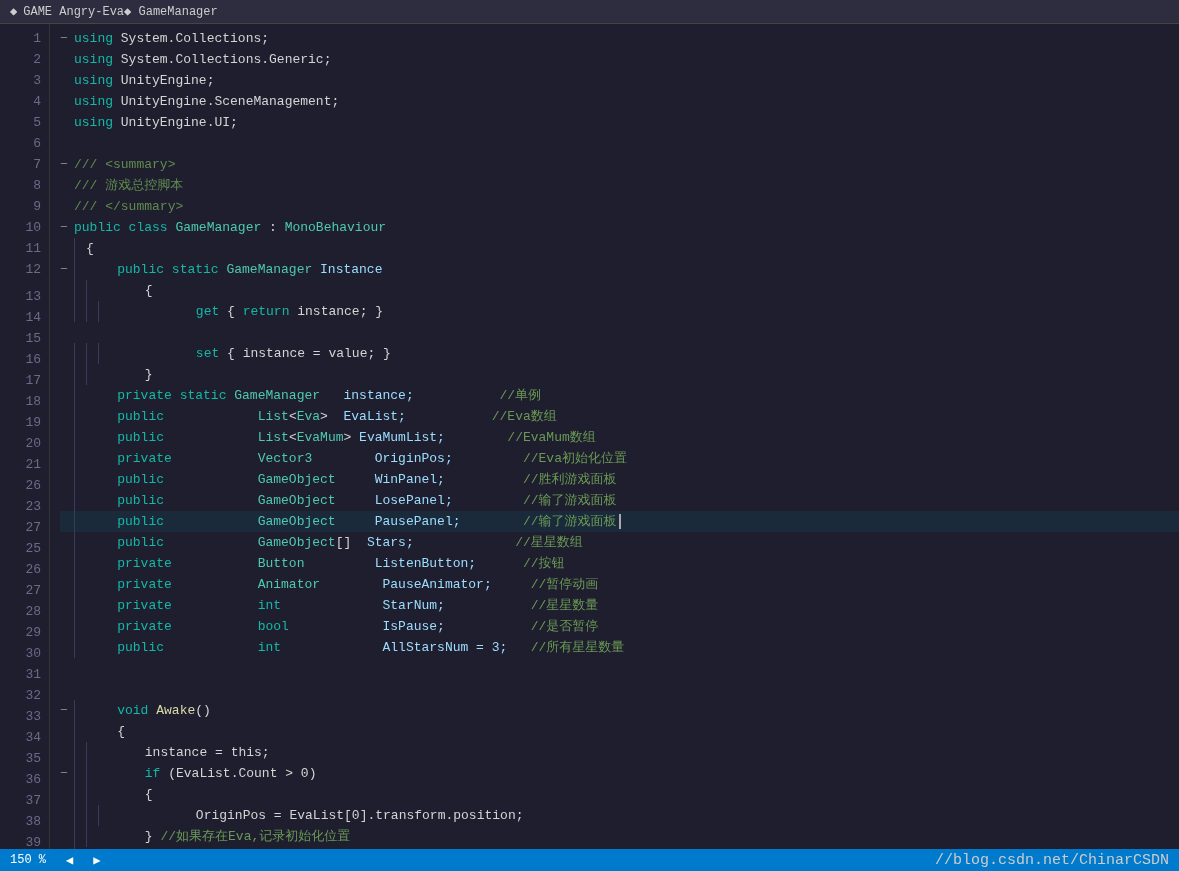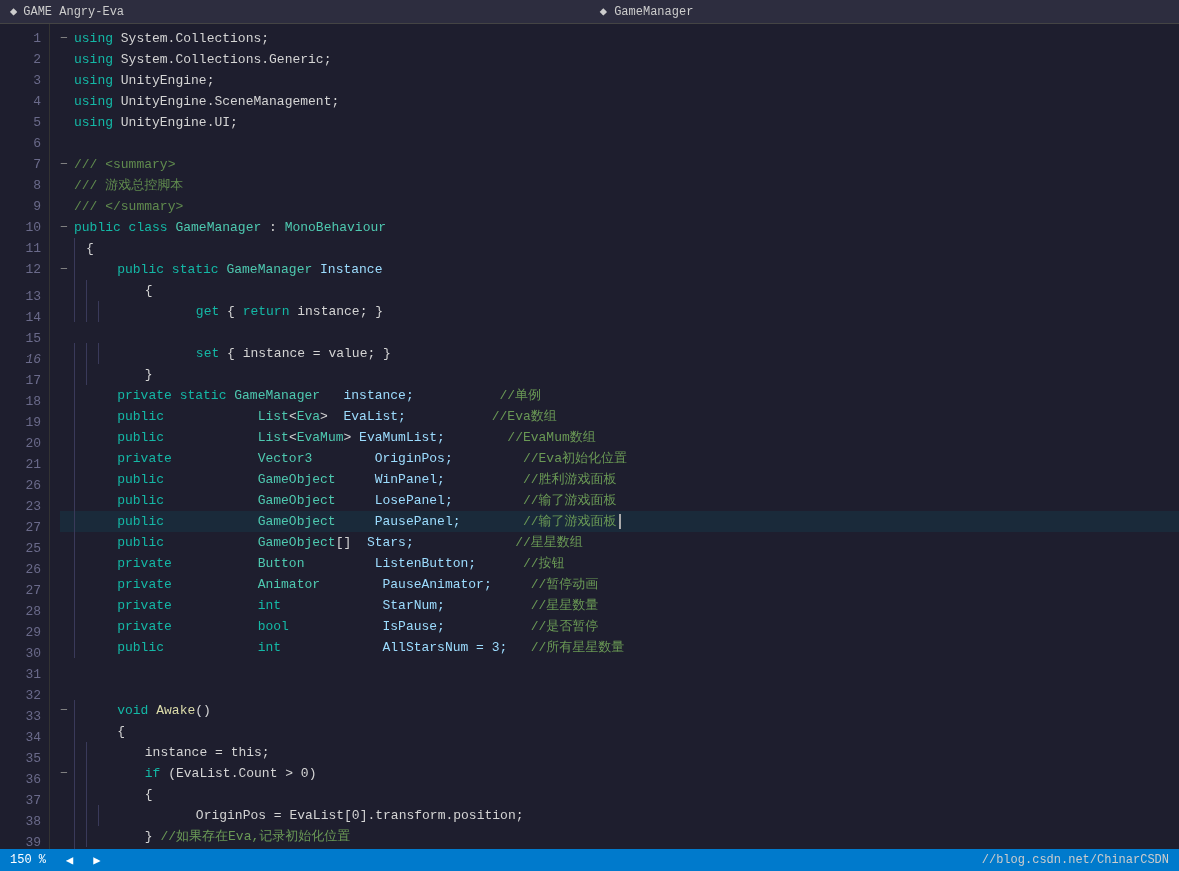--- a/index.html
+++ b/index.html
@@ -25,21 +25,21 @@
     }
 
     .title-bar-left {
       display: flex;
       align-items: center;
       gap: 6px;
     }
 
     .title-bar-center {
       flex: 1;
-      text-align: center;
+      text-align: left;
     }
 
     .code-editor {
       display: flex;
       flex-direction: column;
       height: calc(871px - 24px);
       background: #1e1e2e;
     }
 
     .code-body {
@@ -99,21 +99,21 @@
       align-items: center;
       padding: 0 10px;
       color: white;
       font-size: 12px;
       gap: 20px;
     }
 
     .status-right {
       margin-left: auto;
       color: #ccc;
-      font-size: 12px;
+      font-size: 15px;
     }
   </style>
 </head>
 <body>
 
 <div class="title-bar">
   <div class="title-bar-left">
     <span>◆</span>
     <span>GAME  Angry-Eva</span>
   </div>
@@ -134,21 +134,21 @@
         <div style="line-height: 21px;">6</div>
         <div style="line-height: 21px;">7</div>
         <div style="line-height: 21px;">8</div>
         <div style="line-height: 21px;">9</div>
         <div style="line-height: 21px;">10</div>
         <div style="line-height: 21px;">11</div>
         <div style="line-height: 21px;">12</div>
         <div style="line-height: 21px; margin-top: 6px;">13</div>
         <div style="line-height: 21px;">14</div>
         <div style="line-height: 21px;">15</div>
-        <div style="line-height: 21px; font-style: italic;">16</div>
+        <div style="line-height: 21px;">16</div>
         <div style="line-height: 21px;">17</div>
         <div style="line-height: 21px;">18</div>
         <div style="line-height: 21px;">19</div>
         <div style="line-height: 21px;">20</div>
         <div style="line-height: 21px;">21</div>
         <div style="line-height: 21px;">26</div>
         <div style="line-height: 21px;">23</div>
         <div style="line-height: 21px;">27</div>
         <div style="line-height: 21px;">25</div>
         <div style="line-height: 21px;">26</div>

